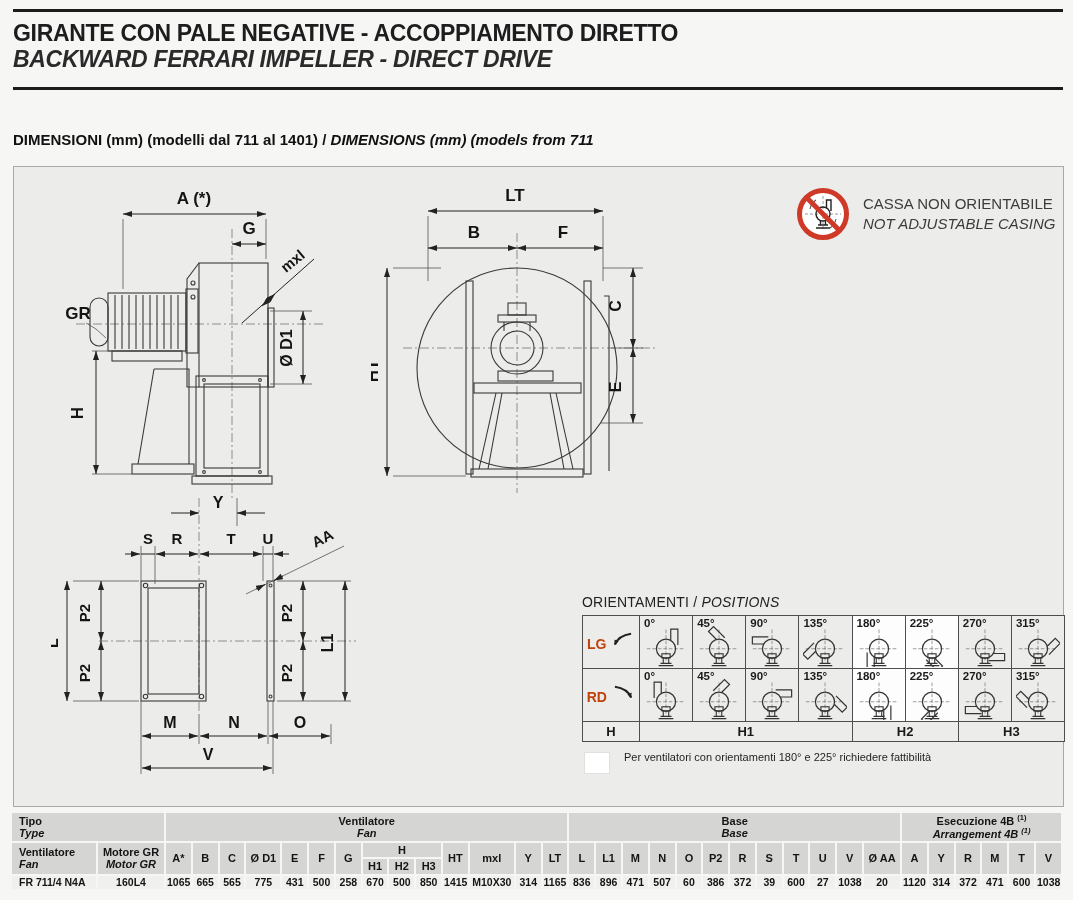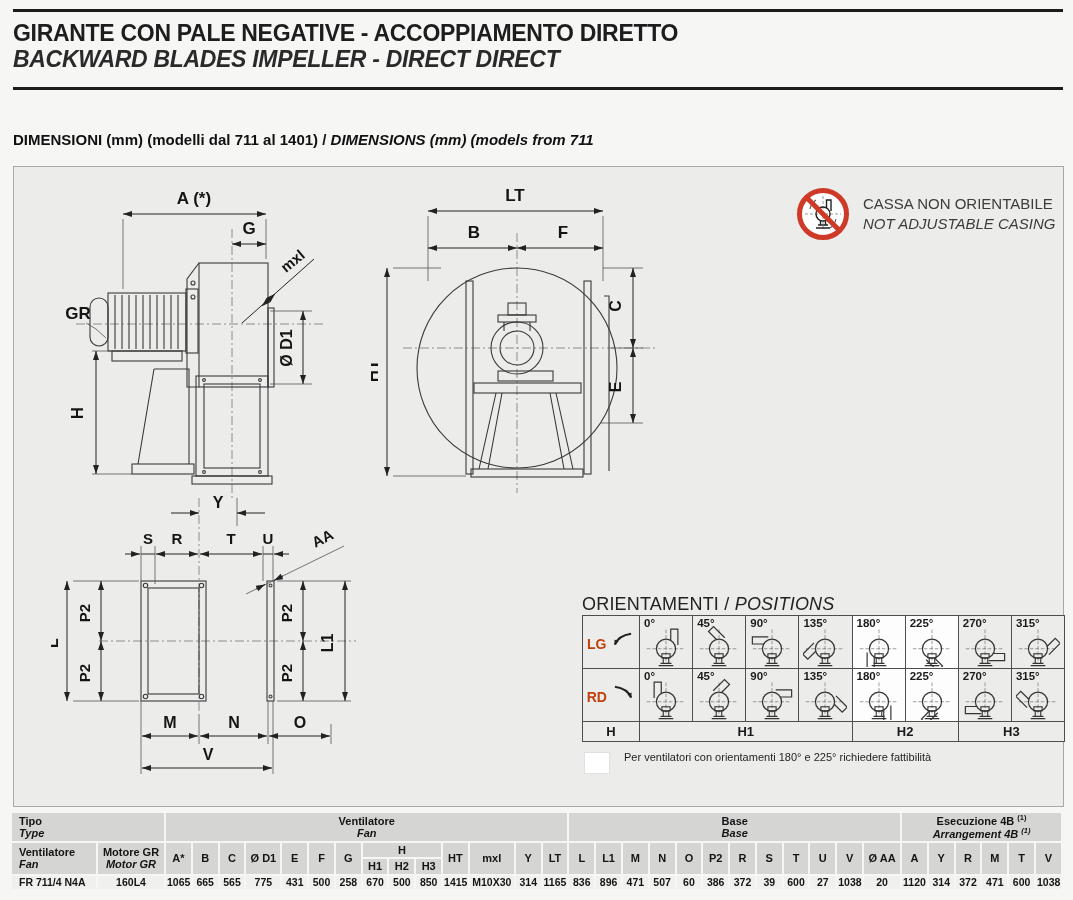--- a/index.html
+++ b/index.html
@@ -15,21 +15,21 @@
   .panel svg text{font-family:"Liberation Sans",sans-serif;}
   .dtxt{font-weight:bold;font-size:16px;fill:#141414;}
   .dtxt.big{font-size:17px;}
   .dtxt.sm{font-size:15px;}
   
   .casing{position:absolute;left:782px;top:20px;display:flex;align-items:center;gap:13px;}
   .casing .txt{font-size:15px;color:#3c3c3c;line-height:1.35;}
   .casing .txt .en{font-style:italic;}
   
   .positions{position:absolute;left:568px;top:427px;width:483px;}
-  .pos-title{font-size:18px;color:#222;letter-spacing:0.2px;}
+  .pos-title{font-size:14px;color:#222;margin-bottom:5px;letter-spacing:0.2px;}
   .pos-title em{font-style:italic;}
   .pos-table{border-collapse:collapse;width:483px;table-layout:fixed;}
   .pos-table td{border:1px solid #4e4e4e;padding:0;vertical-align:top;background:#ececeb;}
   .pos-table td.feas{background:#fdfdfd;}
   .pos-side{width:56px;text-align:center;vertical-align:middle !important;}
   .pos-side .lbl{font-size:14px;font-weight:bold;color:#c2410c;}
   .pos-cell{position:relative;height:52px;}
   .pos-cell .ang{position:absolute;top:1px;left:4px;font-size:11.5px;font-weight:bold;color:#1a1a1a;}
   .pos-cell svg{display:block;margin:9px auto 0 auto;}
   .pos-foot td{height:19px;text-align:center;font-size:13px;font-weight:bold;color:#1a1a1a;vertical-align:middle;}
@@ -49,21 +49,21 @@
   sup{font-size:7.5px;vertical-align:super;}
 </style>
 </head>
 <body>
 
 <div class="page">
 
   <div class="rule" style="top:9px"></div>
   <div class="titleblock">
     <div class="title-it">GIRANTE CON PALE NEGATIVE - ACCOPPIAMENTO DIRETTO</div>
-    <div class="title-en">BACKWARD BLADES IMPELLER - DIRECT DIRECT</div>
+    <div class="title-en">BACKWARD FERRARI IMPELLER - DIRECT DRIVE</div>
   </div>
 
   <div class="rule" style="top:87px"></div>
 
   <div class="dimhead">
     <span>DIMENSIONI (mm) (modelli dal 711 al 1401)</span><span> / </span><em>DIMENSIONS (mm) (models from 711</em>
   </div>
 
   <div class="panel">
 

